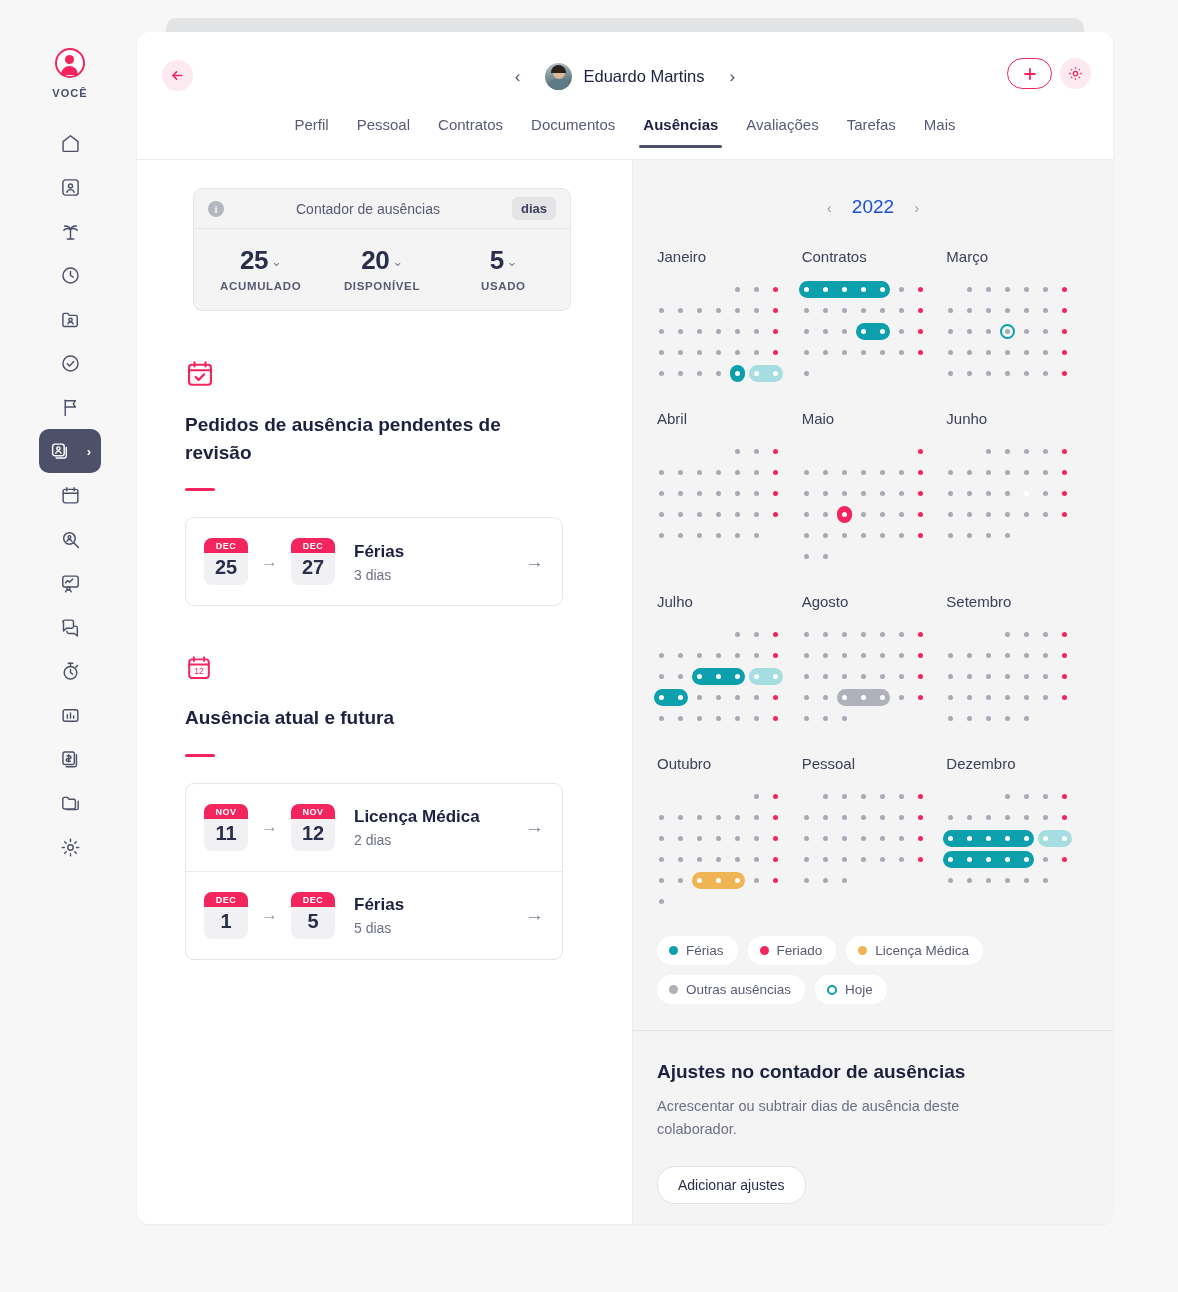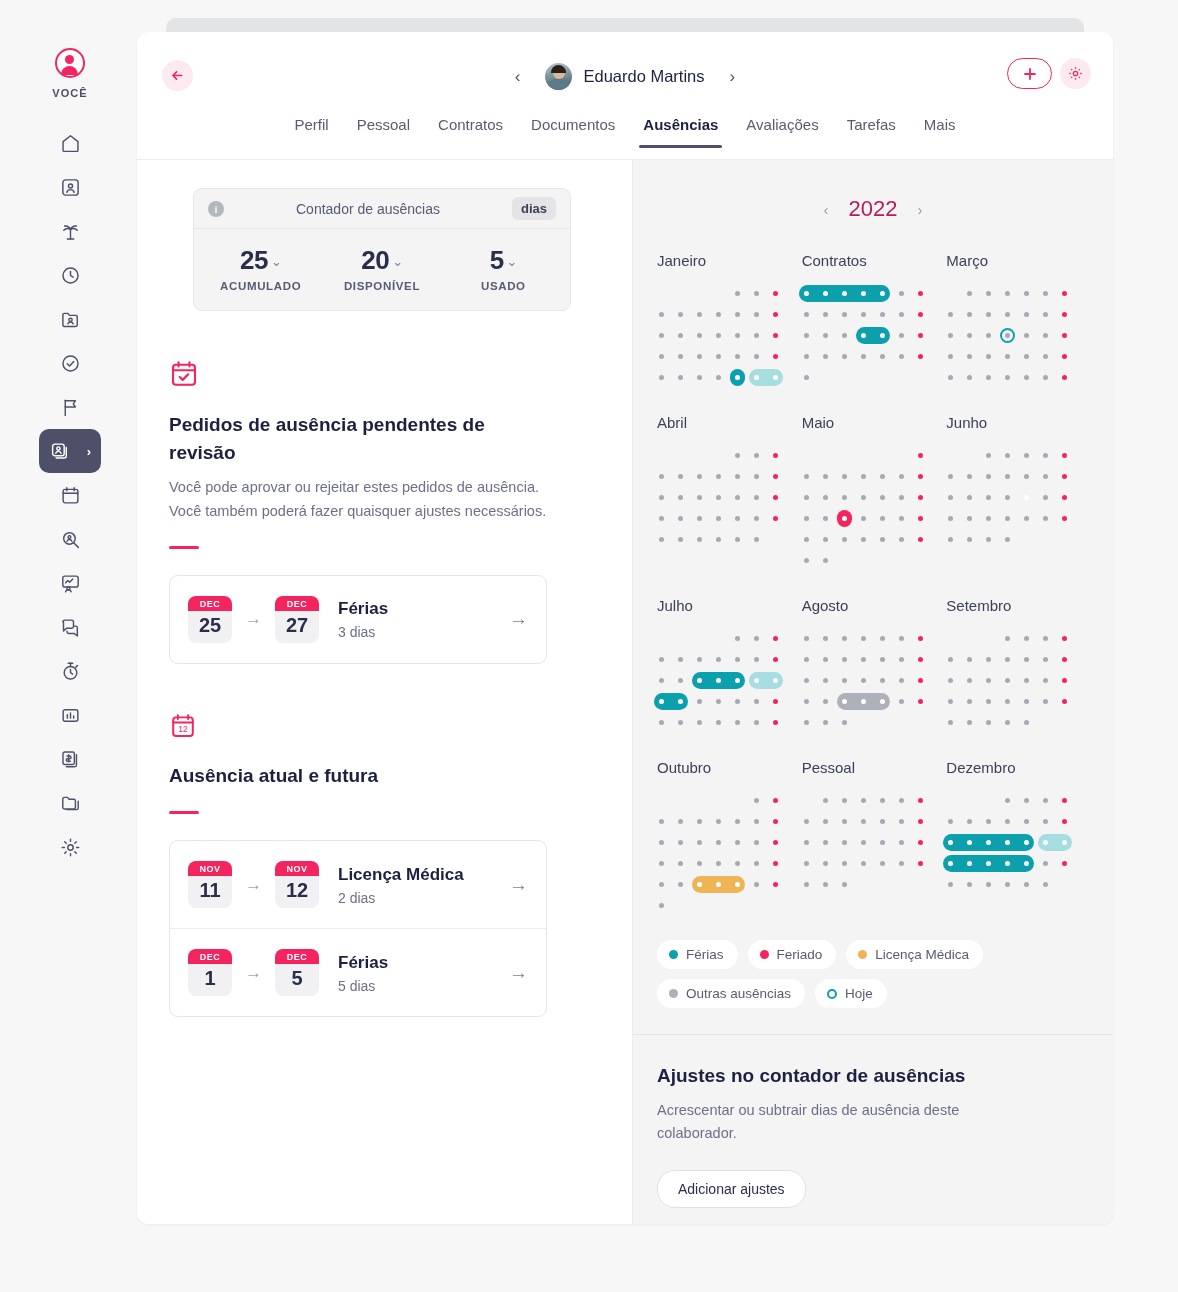--- a/index.html
+++ b/index.html
@@ -126,21 +126,21 @@
     background:#e4e4e7; border-radius:6px; padding:4px 9px; font-size:13px;
     color:#3d4059; font-weight:700;
   }
   .counter-body { display:flex; padding:16px 6px 18px; }
   .cstat { flex:1; text-align:center; }
   .cstat-num { font-size:26px; color:#2b2e4a; font-weight:700; letter-spacing:-.5px; }
   .cstat-num .cv { color:#7b7e92; font-size:13px; font-weight:400; margin-left:3px; vertical-align:3px;}
   .cstat-lbl { margin-top:4px; font-size:11.5px; letter-spacing:.65px; color:#585b73; font-weight:700; }
 
   
-  .section { margin:48px 0 0 32px; width:378px; }
+  .section { margin:48px 0 0 48px; width:378px; }
   .sec-icon { margin-bottom:18px; }
   .sec-title { font-size:19px; line-height:1.45; color:#1d2040; font-weight:700; max-width:350px; }
   .sec-desc { margin-top:10px; font-size:14.5px; line-height:1.65; color:#6d7087; max-width:378px; }
   .sec-rule { margin-top:22px; width:30px; height:3px; background:#f4245e; border-radius:2px; }
 
   .list { margin-top:26px; border:1px solid #e6e6e8; border-radius:9px; overflow:hidden; background:#fff; }
   .row {
     display:flex; align-items:center; padding:20px 18px; gap:13px;
   }
   .row + .row { border-top:1px solid #ececee; }
@@ -152,21 +152,21 @@
   .rowinfo .t { font-size:17px; color:#1d2040; font-weight:700; line-height:1.35; }
   .rowinfo .s { margin-top:3px; font-size:14px; color:#6d7087; }
   .rowgo { color:#7b7e92; font-size:19px; flex:none; }
 
   
   .year-nav {
     display:flex; align-items:center; justify-content:center; gap:20px;
     padding-top:36px;
   }
   .year-nav .ya { color:#9a9dab; font-size:15px; }
-  .year-nav .yv { font-size:22px; color:#be185d; }
+  .year-nav .yv { font-size:19px; color:#1d4ed8; }
 
   .months { display:grid; grid-template-columns:repeat(3,1fr); padding:30px 22px 0 24px; row-gap:26px; }
   .month { }
   .month-name { font-size:15px; color:#3d4059; margin-bottom:14px; }
   .grid { position:relative; width:133px; }
   .dotrow { position:relative; height:21px; }
   .dot { position:absolute; width:5px; height:5px; border-radius:50%; background:#a7a9b4; top:8px; }
   .dot.red { background:#f4245e; }
   .dot.white { background:#ffffff; }
   .dot.on { background:#ffffff; }
@@ -446,21 +446,20 @@
         <div class="section">
           <div class="sec-icon">
             <svg width="30" height="30" viewBox="0 0 24 24" fill="none" stroke="#f4245e" stroke-width="1.7" stroke-linecap="round" stroke-linejoin="round">
               <rect x="3.2" y="4.6" width="17.6" height="16" rx="2.4"></rect>
               <path d="M3.2 9h17.6"></path>
                 <path d="M7.6 2.6v3.4M16.4 2.6v3.4"></path>
               <path d="M8.6 14.4l2.3 2.3 4.4-4.4"></path>
             </svg>
           </div>
           <div class="sec-title">Pedidos de ausência pendentes de revisão</div>
-          <div class="sec-desc">Você pode aprovar ou rejeitar estes pedidos de ausência. Você também poderá fazer quaisquer ajustes necessários.</div>
           <div class="sec-rule"></div>
           <div class="list" id="pending-list">
               <div class="row">
                 <div class="daycard">
                   <div class="m">DEC</div>
                   <div class="d">25</div>
                 </div>
                 <div class="rowarrow">→</div>
                 <div class="daycard">
                   <div class="m">DEC</div>

